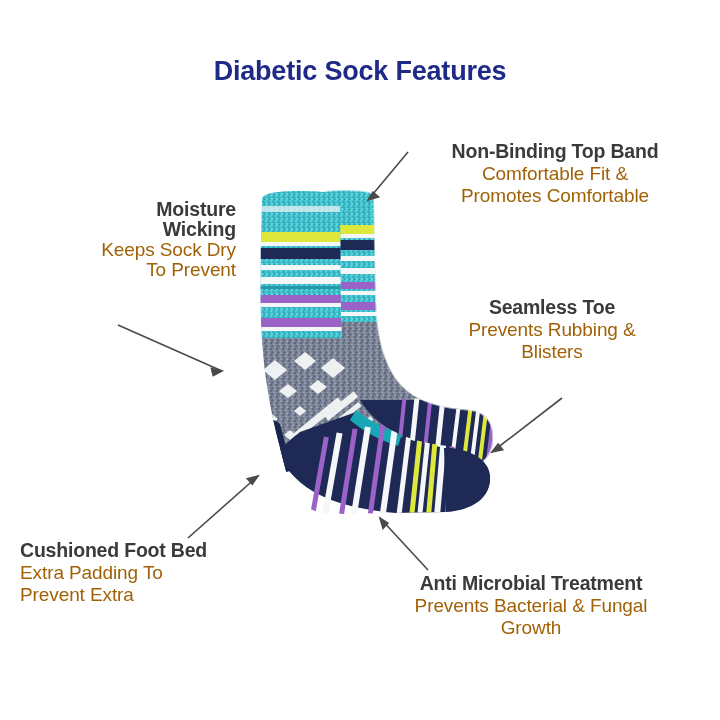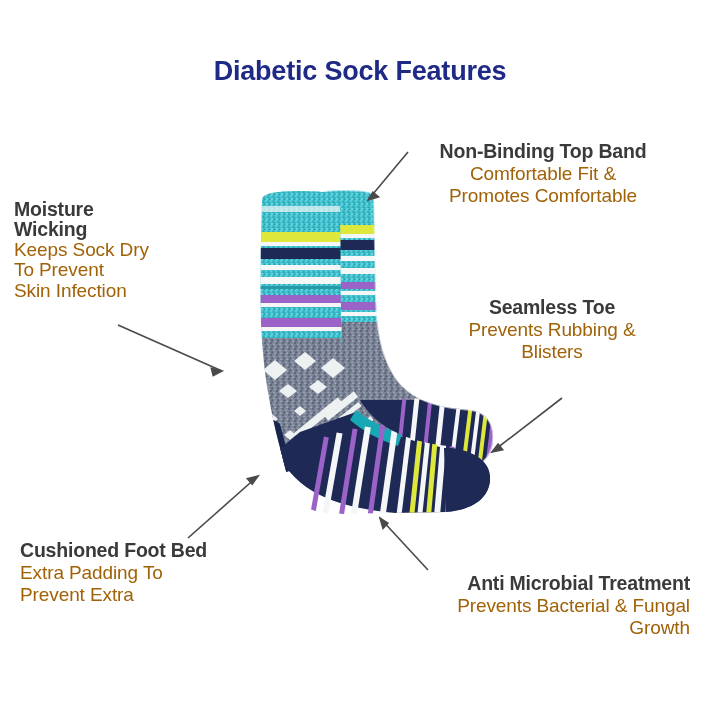--- a/index.html
+++ b/index.html
@@ -33,25 +33,25 @@
   }
   .callout .bd{
     font-size:19px;
     line-height:1.16;
     letter-spacing:-0.1px;
     color:#a16207;
     white-space:nowrap;
   }
 
   
-  #c-topband{ left:400px; top:141px; text-align:center; width:286px;}
-  #c-moisture{ left:14px; top:200px; text-align:left; width:222px;}
+  #c-topband{ left:412px; top:141px; text-align:center; width:286px;}
+  #c-moisture{ left:14px; top:200px; text-align:right; width:222px;}
   #c-seamless{ left:428px; top:297px; text-align:center; width:248px;}
   #c-cushion{  left:20px; top:540px; text-align:left; width:290px;}
-  #c-antimicro{left:372px; top:573px; text-align:right; width:318px;}
+  #c-antimicro{left:372px; top:573px; text-align:center; width:318px;}
 
   #c-moisture .hd{line-height:1.02;}
   #c-moisture .bd{line-height:1.08;}
 
   svg.art{position:absolute;left:0;top:0;width:720px;height:720px;pointer-events:none;}
 </style>
 </head>
 <body>
 
 <div id="stage">
@@ -258,21 +258,20 @@
     <div class="hd">Non-Binding Top Band</div>
     <div class="bd">Comfortable Fit &amp;</div>
     <div class="bd">Promotes Comfortable</div>
   </div>
 
   <div class="callout" id="c-moisture">
     <div class="hd">Moisture</div>
     <div class="hd">Wicking</div>
     <div class="bd">Keeps Sock Dry</div>
     <div class="bd">To Prevent</div>
-    <div class="bd">Skin Infection</div>
   </div>
 
   <div class="callout" id="c-seamless">
     <div class="hd">Seamless Toe</div>
     <div class="bd">Prevents Rubbing &amp;</div>
     <div class="bd">Blisters</div>
   </div>
 
   <div class="callout" id="c-cushion">
     <div class="hd">Cushioned Foot Bed</div>

